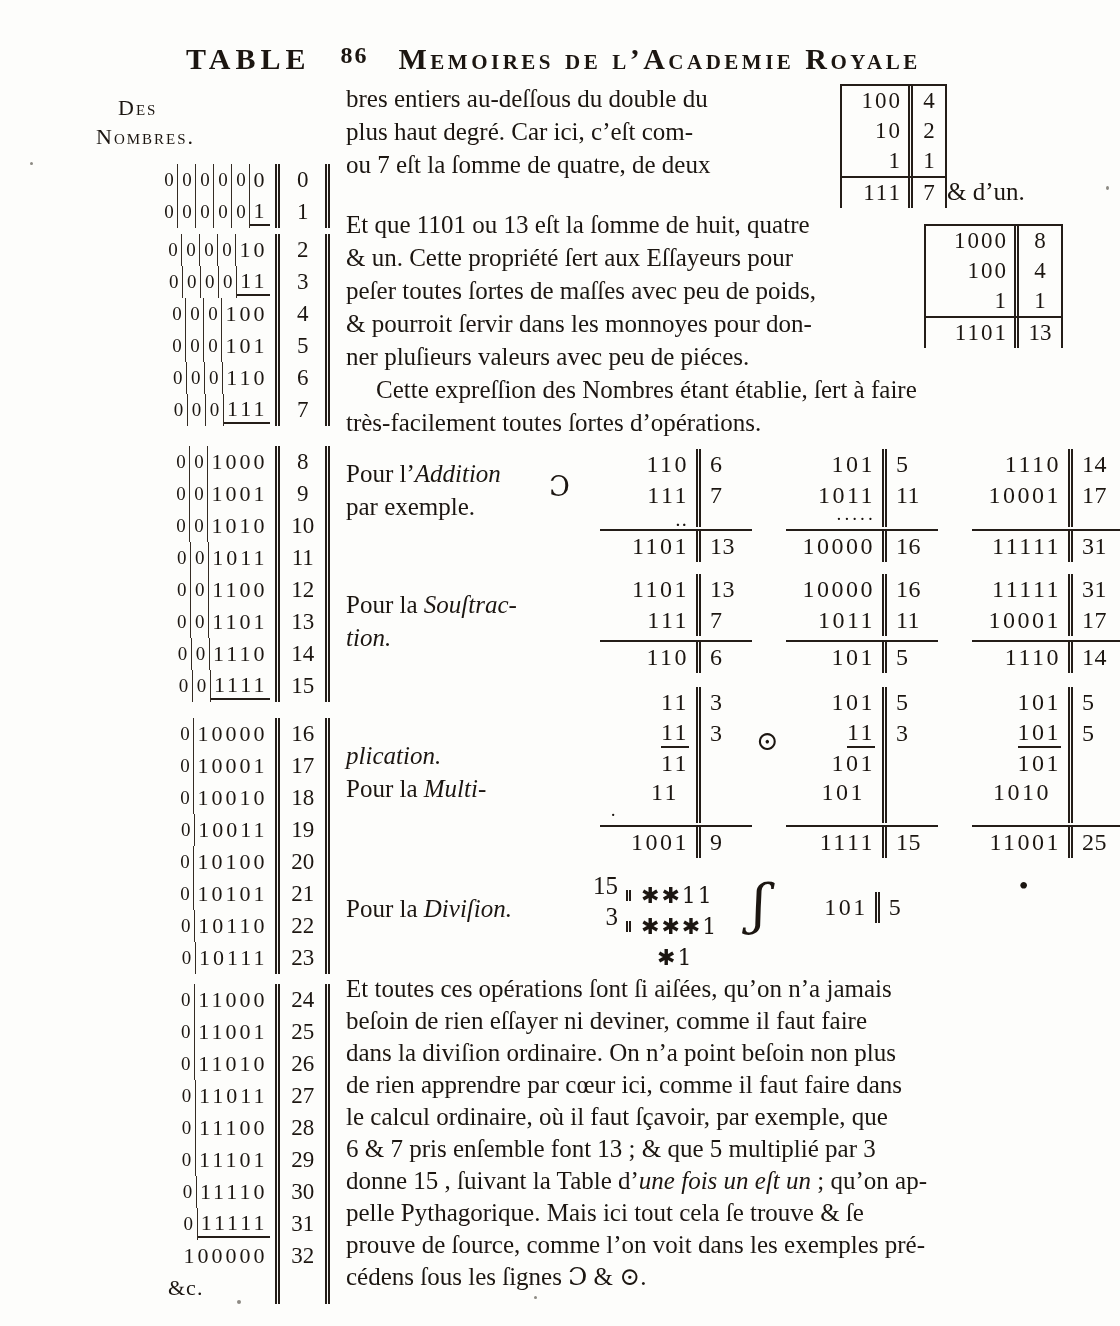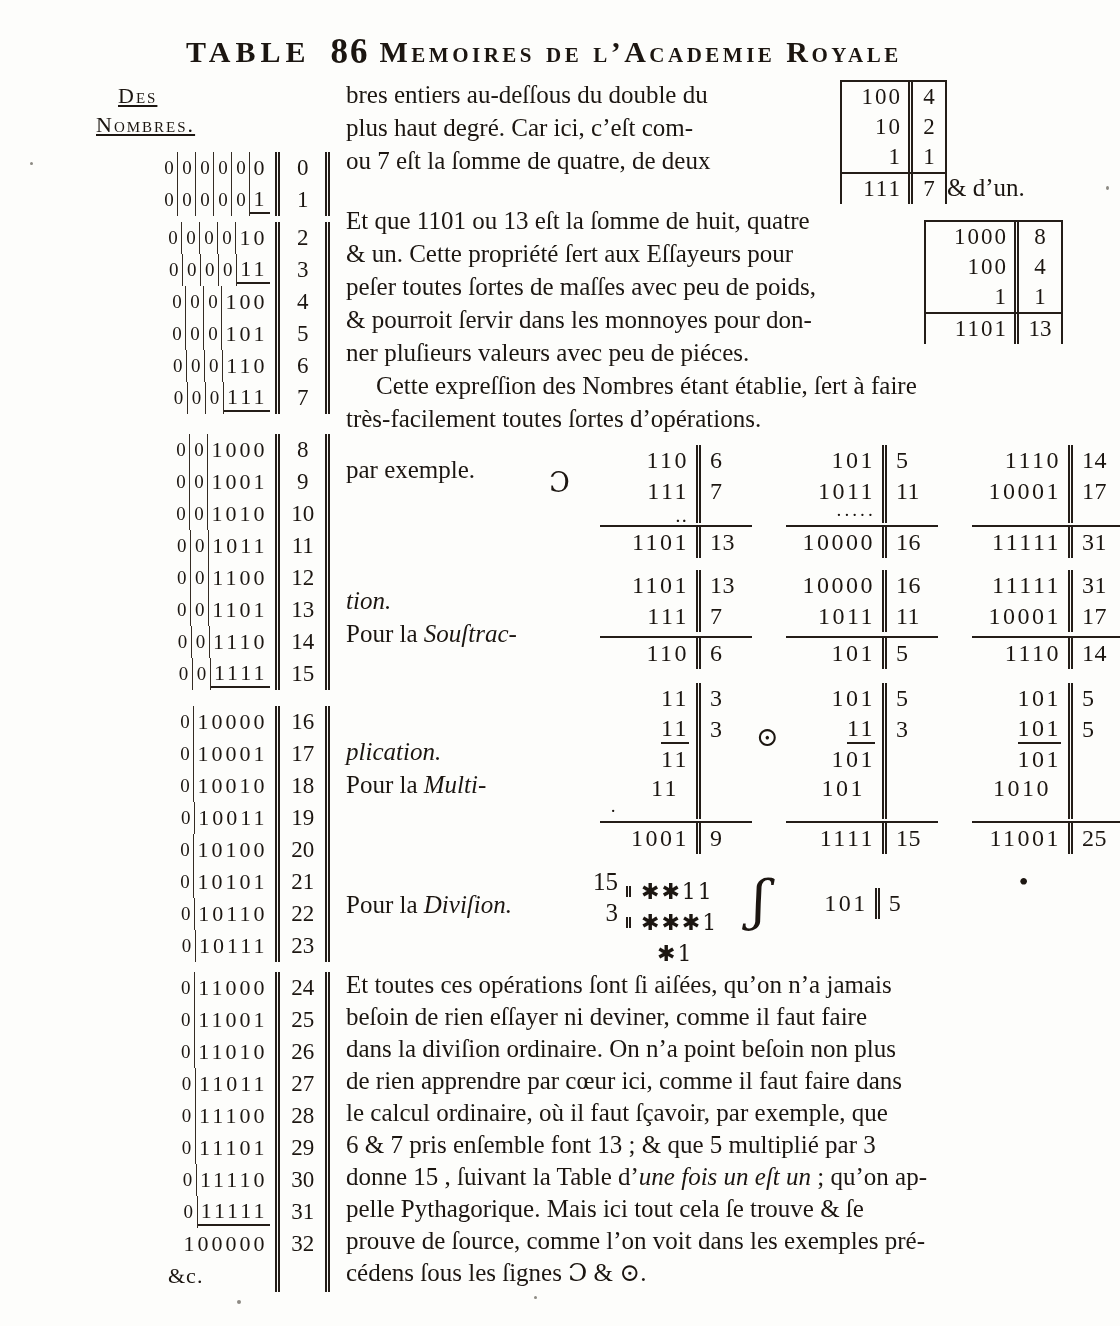--- a/index.html
+++ b/index.html
@@ -5,29 +5,29 @@
   html,body{margin:0;padding:0;}
   body{
     width:1120px;height:1326px;overflow:hidden;
     background:#ffffff;
     font-family:"Liberation Serif","DejaVu Serif",serif;
     color:#1c1611;
   }
   .page{position:relative;width:1120px;height:1326px;background:#fdfdfb;}
 
   
-  .page-header{display:flex;align-items:center;gap:10px;padding:32px 0 0 186px;}
+  .page-header{display:flex;align-items:flex-start;gap:30px;padding:42px 0 0 186px;}
   .tbl{font-size:30px;font-weight:bold;letter-spacing:5px;}
-  .pnum{font-size:35px;font-weight:bold;letter-spacing:2px;margin-left:10px;}
+  .pnum{font-size:24px;font-weight:bold;letter-spacing:2px;}
   .journal{font-size:30px;font-weight:bold;font-variant:small-caps;letter-spacing:3.5px;}
 
   
   .body-row{display:flex;padding-left:96px;margin-top:4px;}
   .numbers-col{width:250px;flex:none;}
-  .margin-caption{font-variant:small-caps;margin-top:6px;text-decoration:underline;}
+  .margin-caption{font-variant:small-caps;margin-top:14px;}
   .mc1{font-size:22px;letter-spacing:2px;padding-left:22px;line-height:28px;}
   .mc2{font-size:22px;letter-spacing:2px;line-height:30px;}
 
   
   .bin-table{margin-top:12px;margin-left:64px;width:170px;}
   .bin-row{display:flex;align-items:stretch;height:32px;}
   .bin-digits{width:114px;display:flex;justify-content:flex-end;align-items:stretch;
     border-right:5px double #241d18;padding-right:5px;}
   .zc{width:17px;flex:none;display:flex;align-items:center;justify-content:center;
     border-right:1px solid #352c24;font-size:19px;}
@@ -462,20 +462,21 @@
 
       <div class="p3">
         <div class="plines p3-lines" id="p3-lines">
             <div class="tline">Cette expreſſion des Nombres étant établie, ſert à faire</div>
             <div class="tline">très-facilement toutes ſortes d’opérations.</div>
           </div>
       </div>
 
       <section class="op-block add-block">
         <div class="op-label plines">
+          <div class="tline">Pour l’<i>Addition</i></div>
           <div class="tline">par exemple.</div>
           <span class="sign add-sign">Ɔ</span>
         </div>
         <div class="op-cols" id="add-cols">
             <div class="op-col">
               <div class="op-row">
                 <span class="obin">
                   <span>110</span>
                 </span>
                 <span class="odec">6</span>
@@ -549,22 +550,22 @@
                   <span>11111</span>
                 </span>
                 <span class="odec">31</span>
               </div>
             </div>
           </div>
       </section>
 
       <section class="op-block sub-block">
         <div class="op-label plines">
+          <div class="tline">Pour la <i>Souſtrac-</i></div>
           <div class="tline"><i>tion.</i></div>
-          <div class="tline">Pour la <i>Souſtrac-</i></div>
         </div>
         <div class="op-cols" id="sub-cols">
             <div class="op-col">
               <div class="op-row">
                 <span class="obin">
                   <span>1101</span>
                 </span>
                 <span class="odec">13</span>
               </div>
               <div class="op-row">

